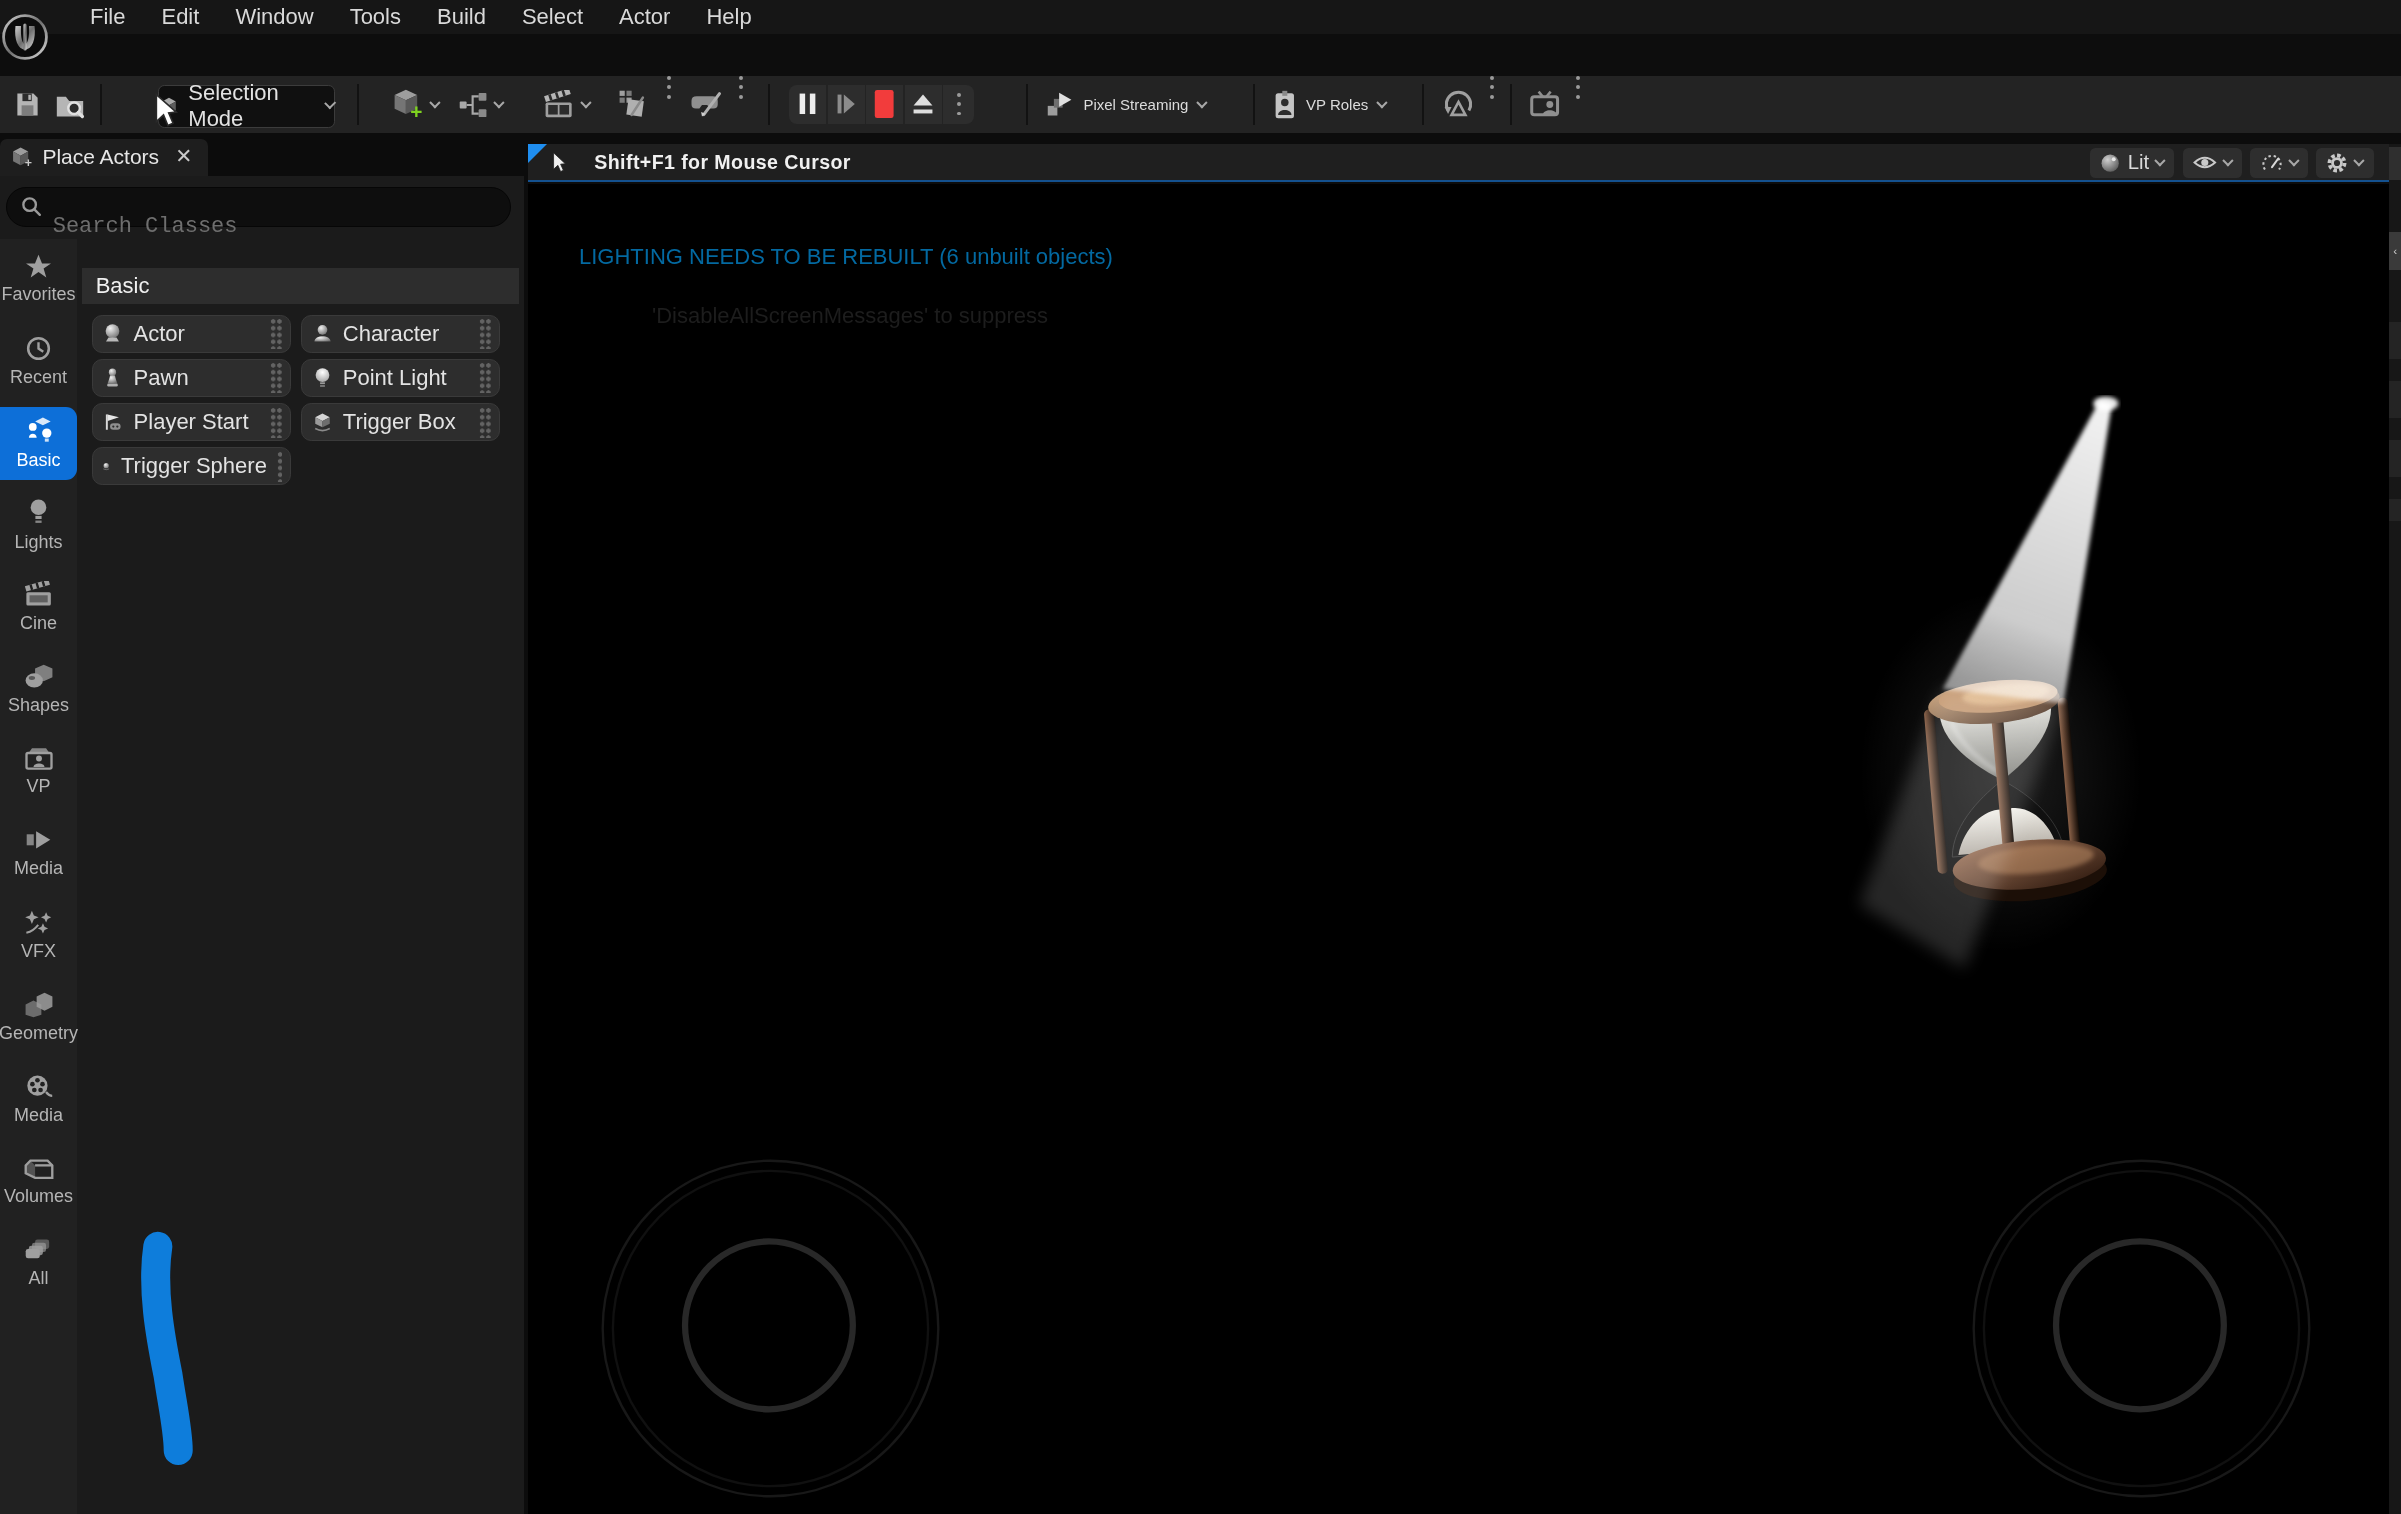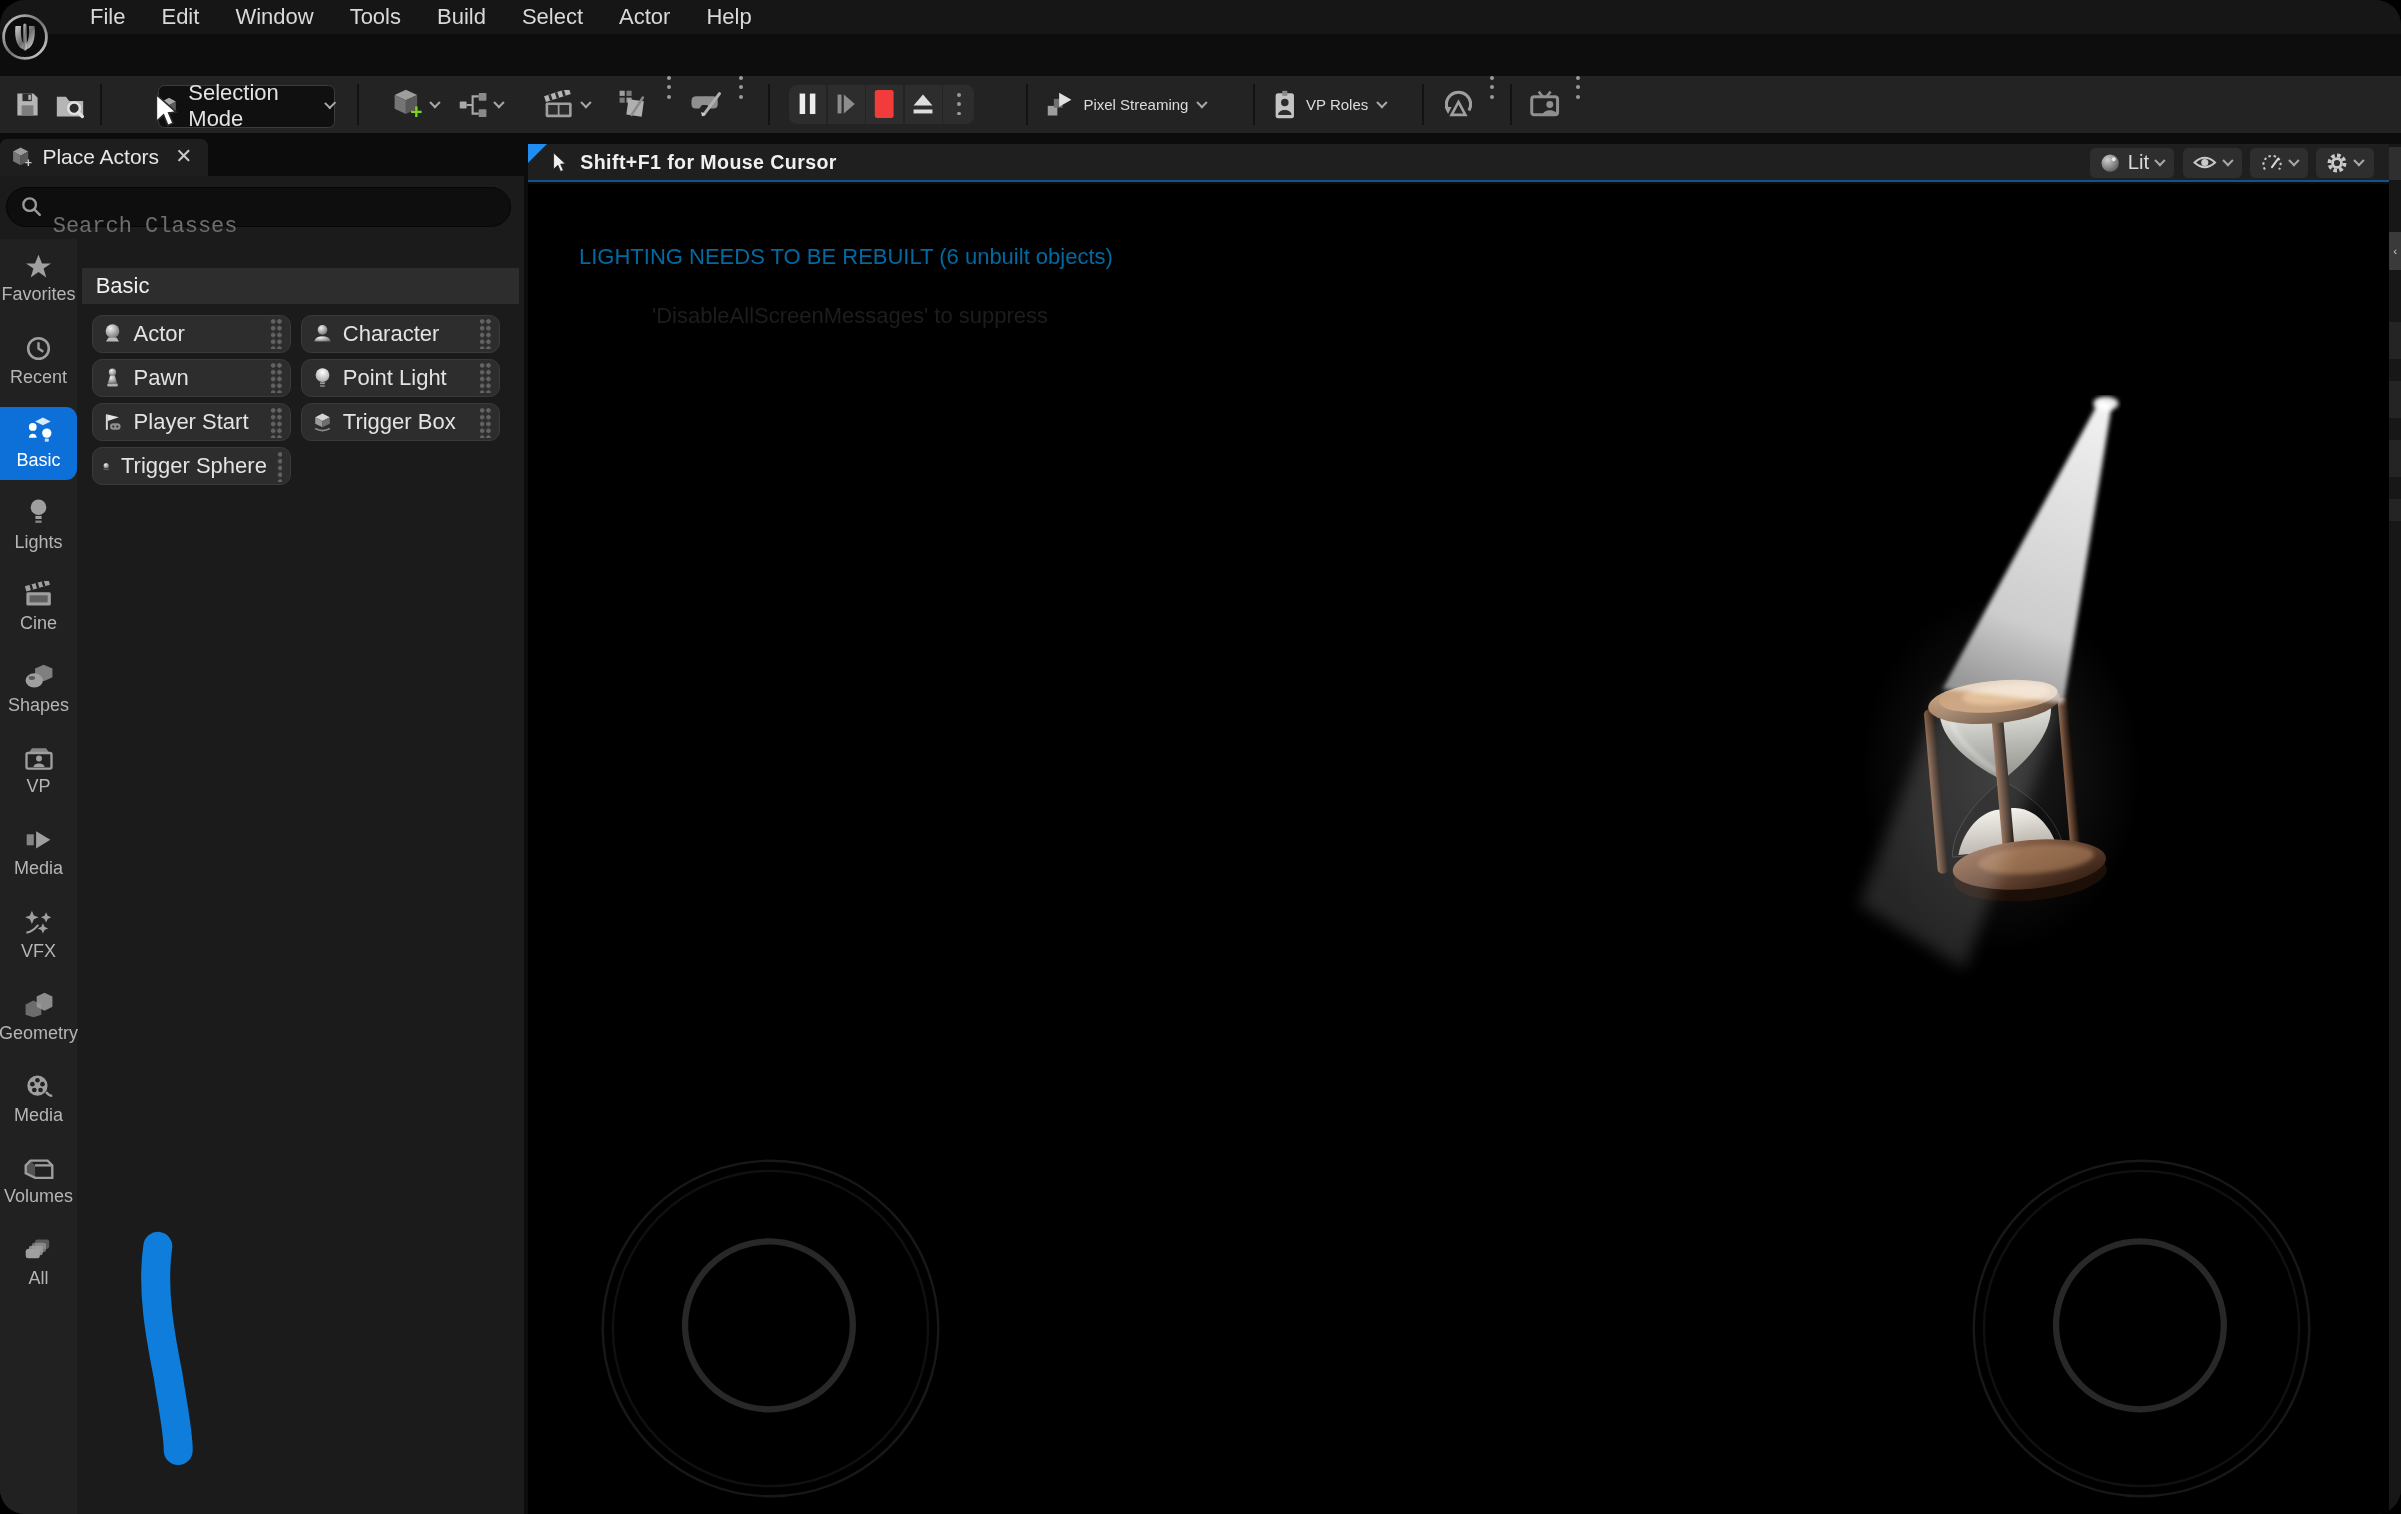--- a/index.html
+++ b/index.html
@@ -1,20 +1,20 @@
 <!DOCTYPE html>
 <html style="font-size:12.6px"><head>
 <meta charset="utf-8">
 <style>
   * { box-sizing: border-box; margin: 0; padding: 0; }
   html,body { background:#000; }
   #screen {
     position: relative; width: 2401px; height: 1514px; overflow: hidden;
     background: #0d0d0d; font-family: "Liberation Sans", sans-serif;
-    color: #d6d6d6; border-radius: 25px; -webkit-font-smoothing: antialiased;
+    color: #d6d6d6; -webkit-font-smoothing: antialiased;
   }
   svg { display:block; }
 
   
   .menubar { position:absolute; left:0; top:0; right:0; height:34px; background:#161616;
              display:flex; align-items:center; padding-left:72px; z-index:5; }
   .menu-item { font-size:22px; color:#d9d9d9; padding:0 18px; line-height:34px; cursor:default; }
 
   .tabrow { position:absolute; left:0; top:34px; right:0; height:42px; background:#141414; z-index:4; }
   .doc-tab { position:absolute; left:38px; top:0; width:149px; height:42px; background:#232323;
@@ -81,21 +81,21 @@
   .grip { width:12.6px; height:31px;
           background-image: radial-gradient(circle, #636363 2px, transparent 2.3px);
           background-size: 6.3px 6.8px; }
 
   
   .viewport { position:absolute; left:528px; top:11px; width:1862px; bottom:0; }
   .vp-header { position:absolute; left:0; top:0; right:0; height:38px; background:#1f1f1f;
                border-bottom:2.4px solid #14518f; display:flex; align-items:center; }
   .vp-corner { position:absolute; left:0; top:0; width:19px; height:19px; background:#1f8ef0;
                clip-path:polygon(0 0, 100% 0, 0 100%); }
-  .vp-hint { display:flex; align-items:center; gap:13px; margin-left:23.6px; }
+  .vp-hint { display:flex; align-items:center; gap:27px; margin-left:23.6px; }
   .vp-hint .txt { font-size:19.6px; font-weight:bold; color:#f0f0f0; letter-spacing:0.4px; }
   .vp-tools { position:absolute; right:16.5px; top:3.9px; height:30px; display:flex; gap:8.6px; }
   .vp-btn { height:30px; background:#2e2e2e; border-radius:5.5px; display:flex; align-items:center;
             justify-content:center; gap:7px; padding:0 10.2px; color:#c9c9c9;text-align:right; }
   .vp-btn .lbl { font-size:20.4px; color:#dadada; }
   .vp-canvas { position:absolute; left:0; top:40px; right:0; bottom:0; background:#000; overflow:hidden; }
 
   .warn1 { position:absolute; left:51px; top:60px; font-size:22px; color:#0369a1; }
   .warn2 { position:absolute; left:51px; top:89px; font-size:22px; color:#e9e9e9; }
   .warn3 { position:absolute; left:124px; top:119px; font-size:22px; color:#1d1d1d; }

